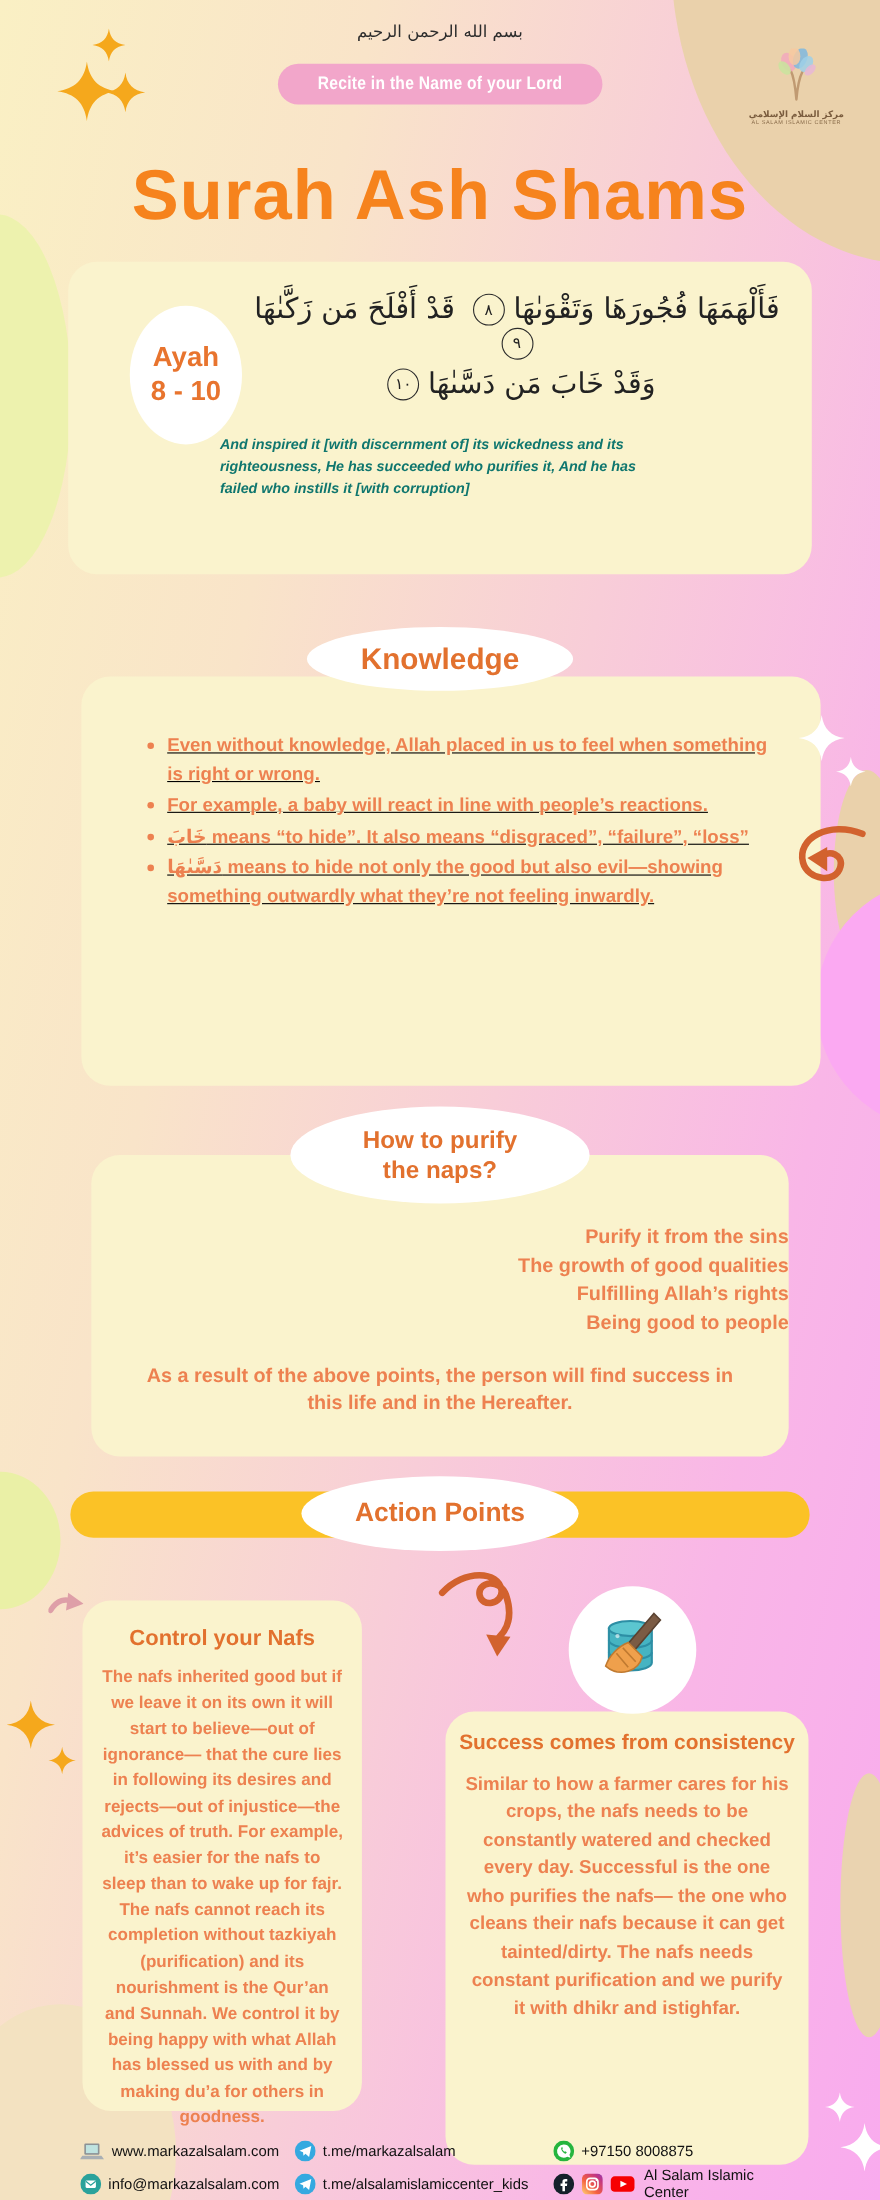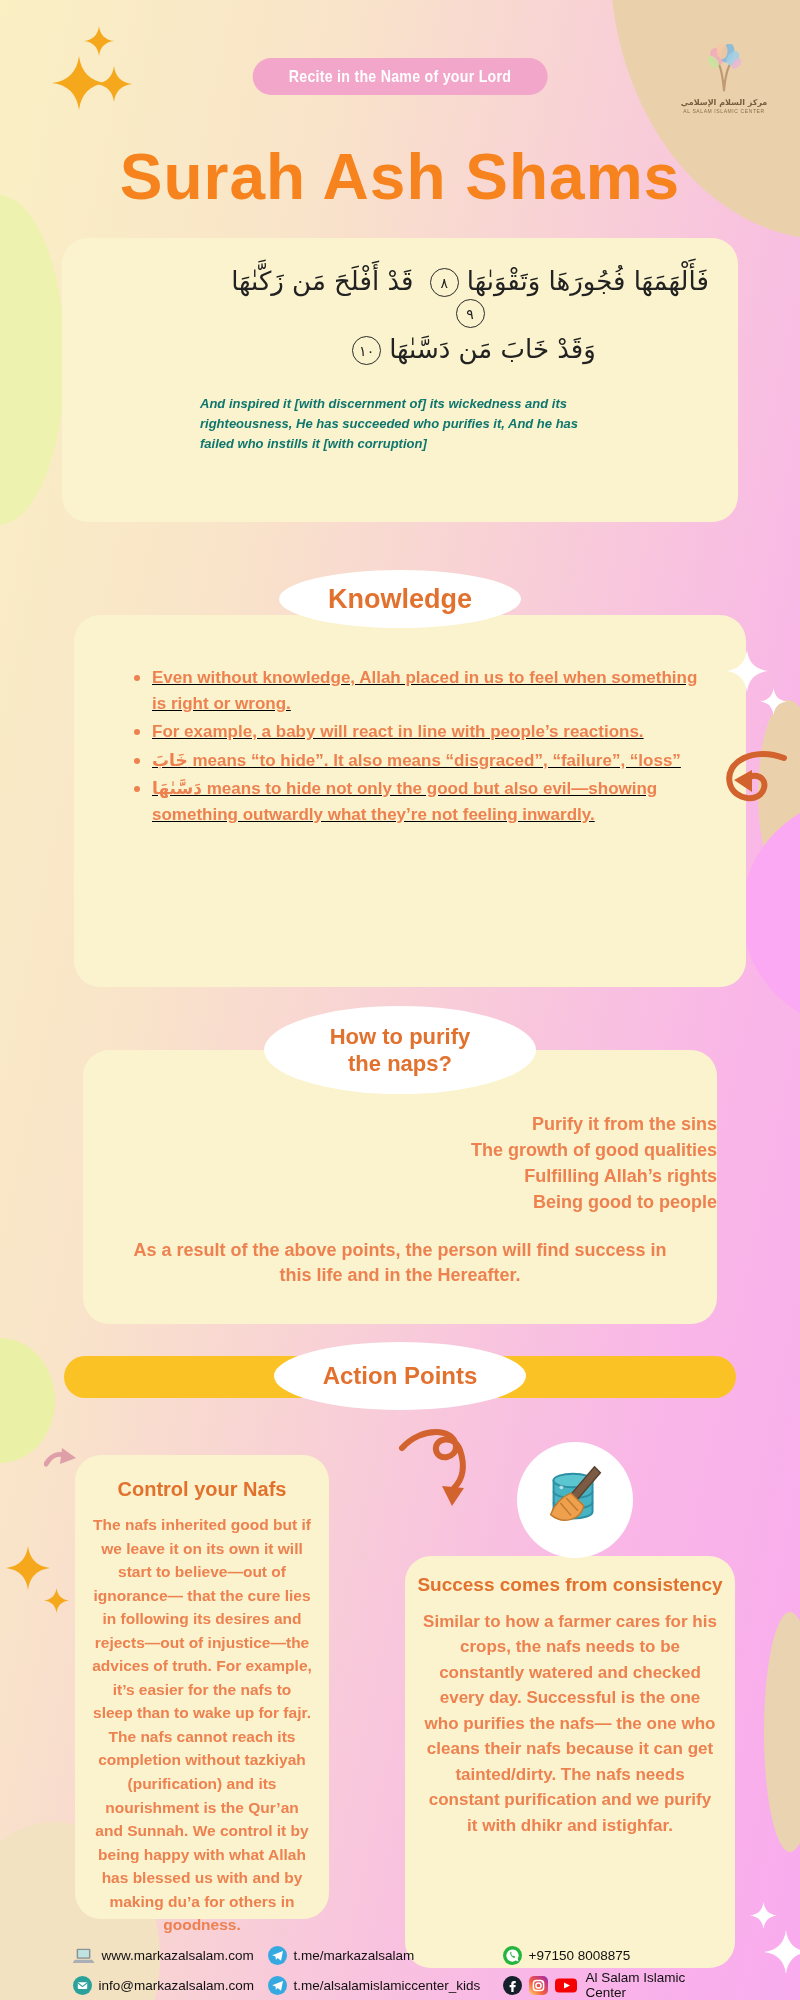--- a/index.html
+++ b/index.html
@@ -86,39 +86,44 @@
   <svg class="sparkle" style="left:52px;top:56px" width="54" height="54" viewBox="0 0 100 100">
       <path d="M50 0C54 30 70 46 100 50C70 54 54 70 50 100C46 70 30 54 0 50C30 46 46 30 50 0Z" fill="#F5A81C"></path>
     </svg>
   <svg class="sparkle" style="left:84px;top:26px" width="30" height="30" viewBox="0 0 100 100">
       <path d="M50 0C54 30 70 46 100 50C70 54 54 70 50 100C46 70 30 54 0 50C30 46 46 30 50 0Z" fill="#F5A81C"></path>
     </svg>
   <svg class="sparkle" style="left:96px;top:66px" width="36" height="36" viewBox="0 0 100 100">
       <path d="M50 0C54 30 70 46 100 50C70 54 54 70 50 100C46 70 30 54 0 50C30 46 46 30 50 0Z" fill="#F5A81C"></path>
     </svg>
 
+  <div class="bismillah">بسم الله الرحمن الرحيم</div>
   <div class="badge"><span class="cond">Recite in the Name of your Lord</span></div>
 
   <div class="logo">
     <svg width="60" height="50" viewBox="0 0 60 56">
       <path d="M30 52 C29 40 28 30 24 22 M30 52 C31 40 32 32 36 24" stroke="#C09A72" stroke-width="2.5" fill="none" stroke-linecap="round"></path>
       <ellipse cx="22" cy="14" rx="7" ry="10" fill="#F2A9BC" opacity=".85" transform="rotate(-25 22 14)"></ellipse>
       <ellipse cx="34" cy="10" rx="7" ry="11" fill="#7FB9DE" opacity=".85" transform="rotate(20 34 10)"></ellipse>
       <ellipse cx="28" cy="8" rx="6" ry="9" fill="#F7C9A0" opacity=".85"></ellipse>
       <ellipse cx="40" cy="16" rx="6" ry="9" fill="#9FD0E8" opacity=".85" transform="rotate(35 40 16)"></ellipse>
       <ellipse cx="18" cy="20" rx="5" ry="8" fill="#C9E49E" opacity=".85" transform="rotate(-40 18 20)"></ellipse>
       <ellipse cx="44" cy="22" rx="4" ry="7" fill="#E8B7D6" opacity=".85" transform="rotate(45 44 22)"></ellipse>
     </svg>
     <div class="logo-ar">مركز السلام الإسلامي</div>
     <div class="logo-en">AL SALAM ISLAMIC CENTER</div>
   </div>
 
   <div class="title">Surah Ash Shams</div>
 
   <div class="card ayah-card">
+    <div class="ayah-ellipse">
+      <span>Ayah</span>
+      <span>8 - 10</span>
+    </div>
     <div class="v-line v1">
       <span>فَأَلْهَمَهَا فُجُورَهَا وَتَقْوَىٰهَا</span><span class="vnum">٨</span>
       <span>قَدْ أَفْلَحَ مَن زَكَّىٰهَا</span><span class="vnum">٩</span>
     </div>
     <div class="v-line v2">
       <span>وَقَدْ خَابَ مَن دَسَّىٰهَا</span><span class="vnum">١٠</span>
     </div>
     <div class="translation">And inspired it [with discernment of] its wickedness and its righteousness, He has succeeded who purifies it, And he has failed who instills it [with corruption]</div>
   </div>
 

